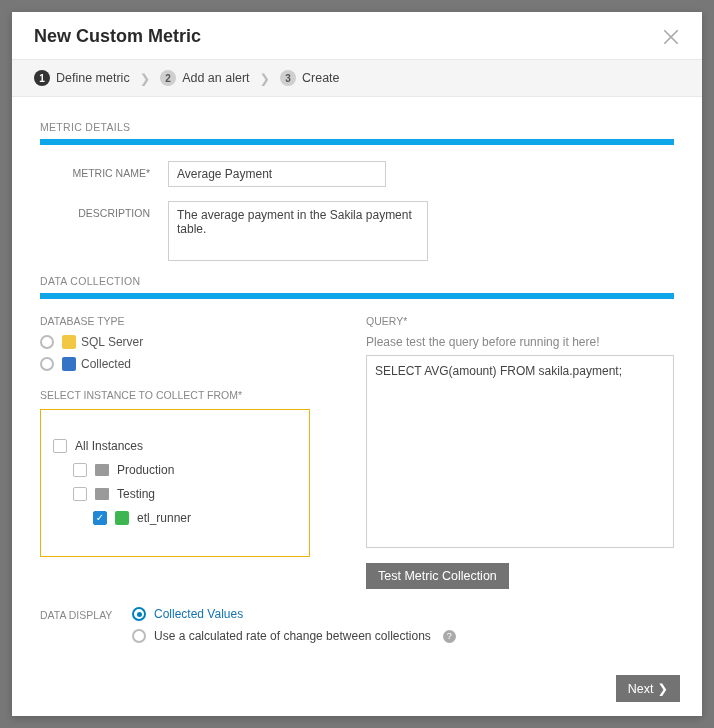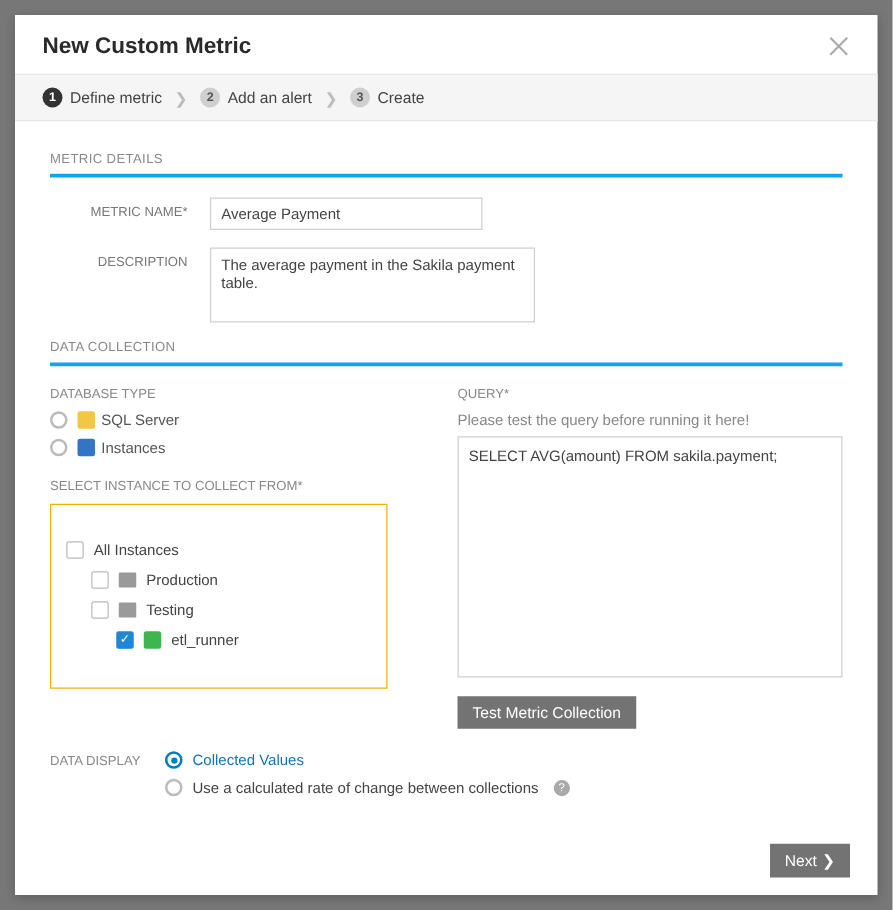--- a/index.html
+++ b/index.html
@@ -35,21 +35,21 @@
     width:16px; height:16px; border-radius:50%;
     display:flex; align-items:center; justify-content:center;
     font-size:10px; font-weight:600;
   }
   .step.active .step-num { background:#333; color:#fff; }
   .step:not(.active) .step-num { background:#cfcfcf; color:#555; }
   .chev { color:#bbb; }
   .body { flex:1; overflow:auto; padding:18px 28px; }
   .section-title {
     font-size:10.5px; letter-spacing:.3px; color:#888;
-    text-transform:uppercase; border-bottom:3px solid #0ea5e9;
+    text-transform:uppercase; border-bottom:6px solid #0ea5e9;
     padding-bottom:6px; margin:6px 0 16px 0;
   }
   .form-row { display:flex; align-items:flex-start; gap:18px; margin-bottom:14px; }
   .form-label {
     width:110px; text-align:right; font-size:10.5px;
     color:#777; padding-top:6px; text-transform:uppercase;
   }
   .text-input {
     width:218px; height:26px; border:1px solid #cfcfcf;
     padding:0 8px; font-size:12px; color:#444;
@@ -184,21 +184,21 @@
             <span class="radio"></span>
             <span class="db-label" style="color:#555">
               <span class="db-icon db-sqlserver"></span>
               <span>SQL Server</span>
             </span>
           </div>
           <div class="radio-item">
             <span class="radio"></span>
             <span class="db-label" style="color:#555">
               <span class="db-icon db-postgres"></span>
-              <span>Instances</span>
+              <span>Collected</span>
             </span>
           </div>
         </div>
 
         <div class="sub-label">SELECT INSTANCE TO COLLECT FROM*</div>
         <div class="tree-box">
           <div class="tree-row">
             <span class="chk"></span>
             <span>All Instances</span>
           </div>

